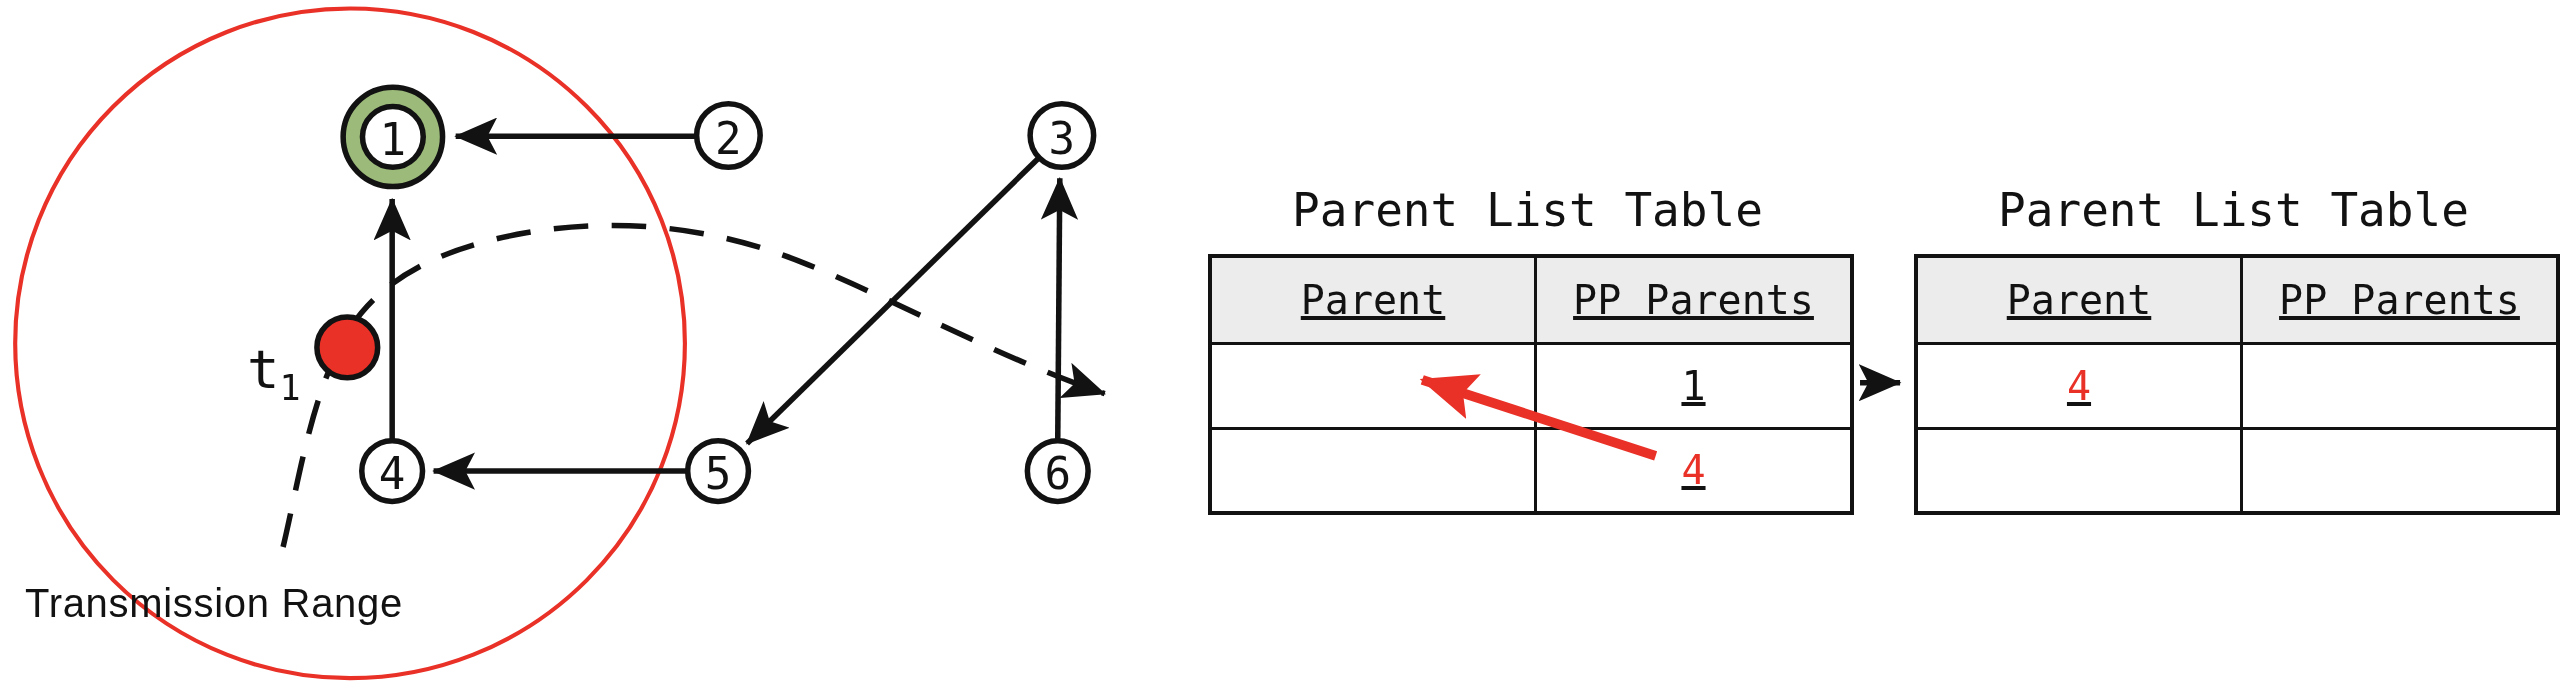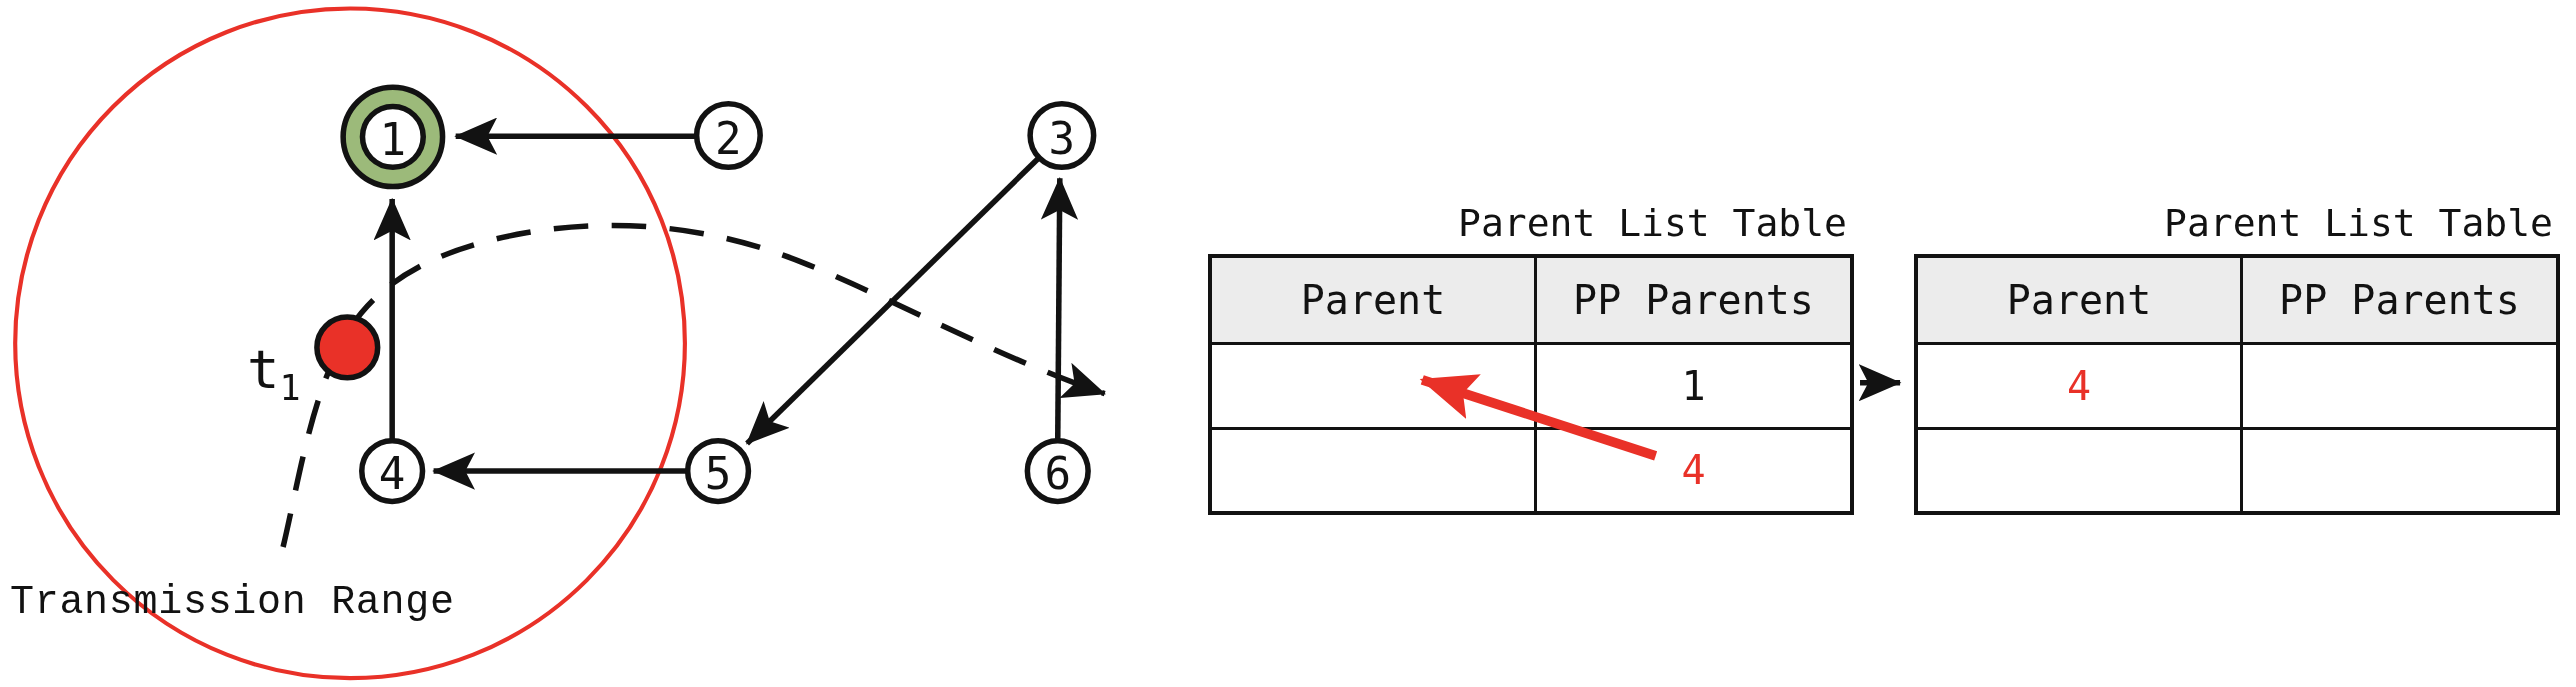--- a/index.html
+++ b/index.html
@@ -4,28 +4,28 @@
 <style>
   html,body{margin:0;padding:0;background:#ffffff;}
   .stage{position:relative;width:2576px;height:688px;background:#ffffff;overflow:hidden;
          font-family:"DejaVu Sans Mono",monospace;color:#121212;}
   svg{position:absolute;left:0;top:0;width:2576px;height:688px;pointer-events:none;}
   #overlay{z-index:30;}
   #base{z-index:5;}
   .txt{position:absolute;z-index:10;white-space:nowrap;}
   .t1{left:247px;top:342px;font-size:54px;line-height:55px;}
   .t1 sub{font-size:35px;line-height:0;vertical-align:-12.4px;}
-  .range-label{left:10px;top:581px;font-size:40px;line-height:44px;
-               font-family:Liberation Mono, monospace;letter-spacing:0.7px;}
-  .tbl-title{position:absolute;z-index:10;width:646px;top:198px;height:51px;line-height:51px;
-             font-size:38px;text-align:right;padding-right:7px;box-sizing:border-box;}
+  .range-label{left:25px;top:581px;font-size:40px;line-height:44px;
+               font-family:Liberation Sans, sans-serif;letter-spacing:0.7px;}
+  .tbl-title{position:absolute;z-index:10;width:646px;top:185px;height:51px;line-height:51px;
+             font-size:46px;text-align:center;padding-right:7px;box-sizing:border-box;}
   #title1{left:1208px;}
   #title2{left:1914px;}
   table.ptable{position:absolute;z-index:10;border-collapse:collapse;table-layout:fixed;
-               width:646px;height:257px;top:254px;background:#ffffff;}
+               width:646px;height:257px;top:254px;background:#ffffff;text-decoration:underline;}
   #table1{left:1208px;}
   #table2{left:1914px;}
   .ptable th,.ptable td{border:3.5px solid #121212;text-align:center;vertical-align:middle;
                         font-size:40px;font-weight:normal;padding:0;overflow:hidden;}
   .ptable th{background:#ECECEC;}
   .ptable{border:4.8px solid #121212;}
   .ptable thead tr{height:87px;}
   .ptable tbody tr{height:85px;}
   .red-text{color:#E93128;}
 </style>

